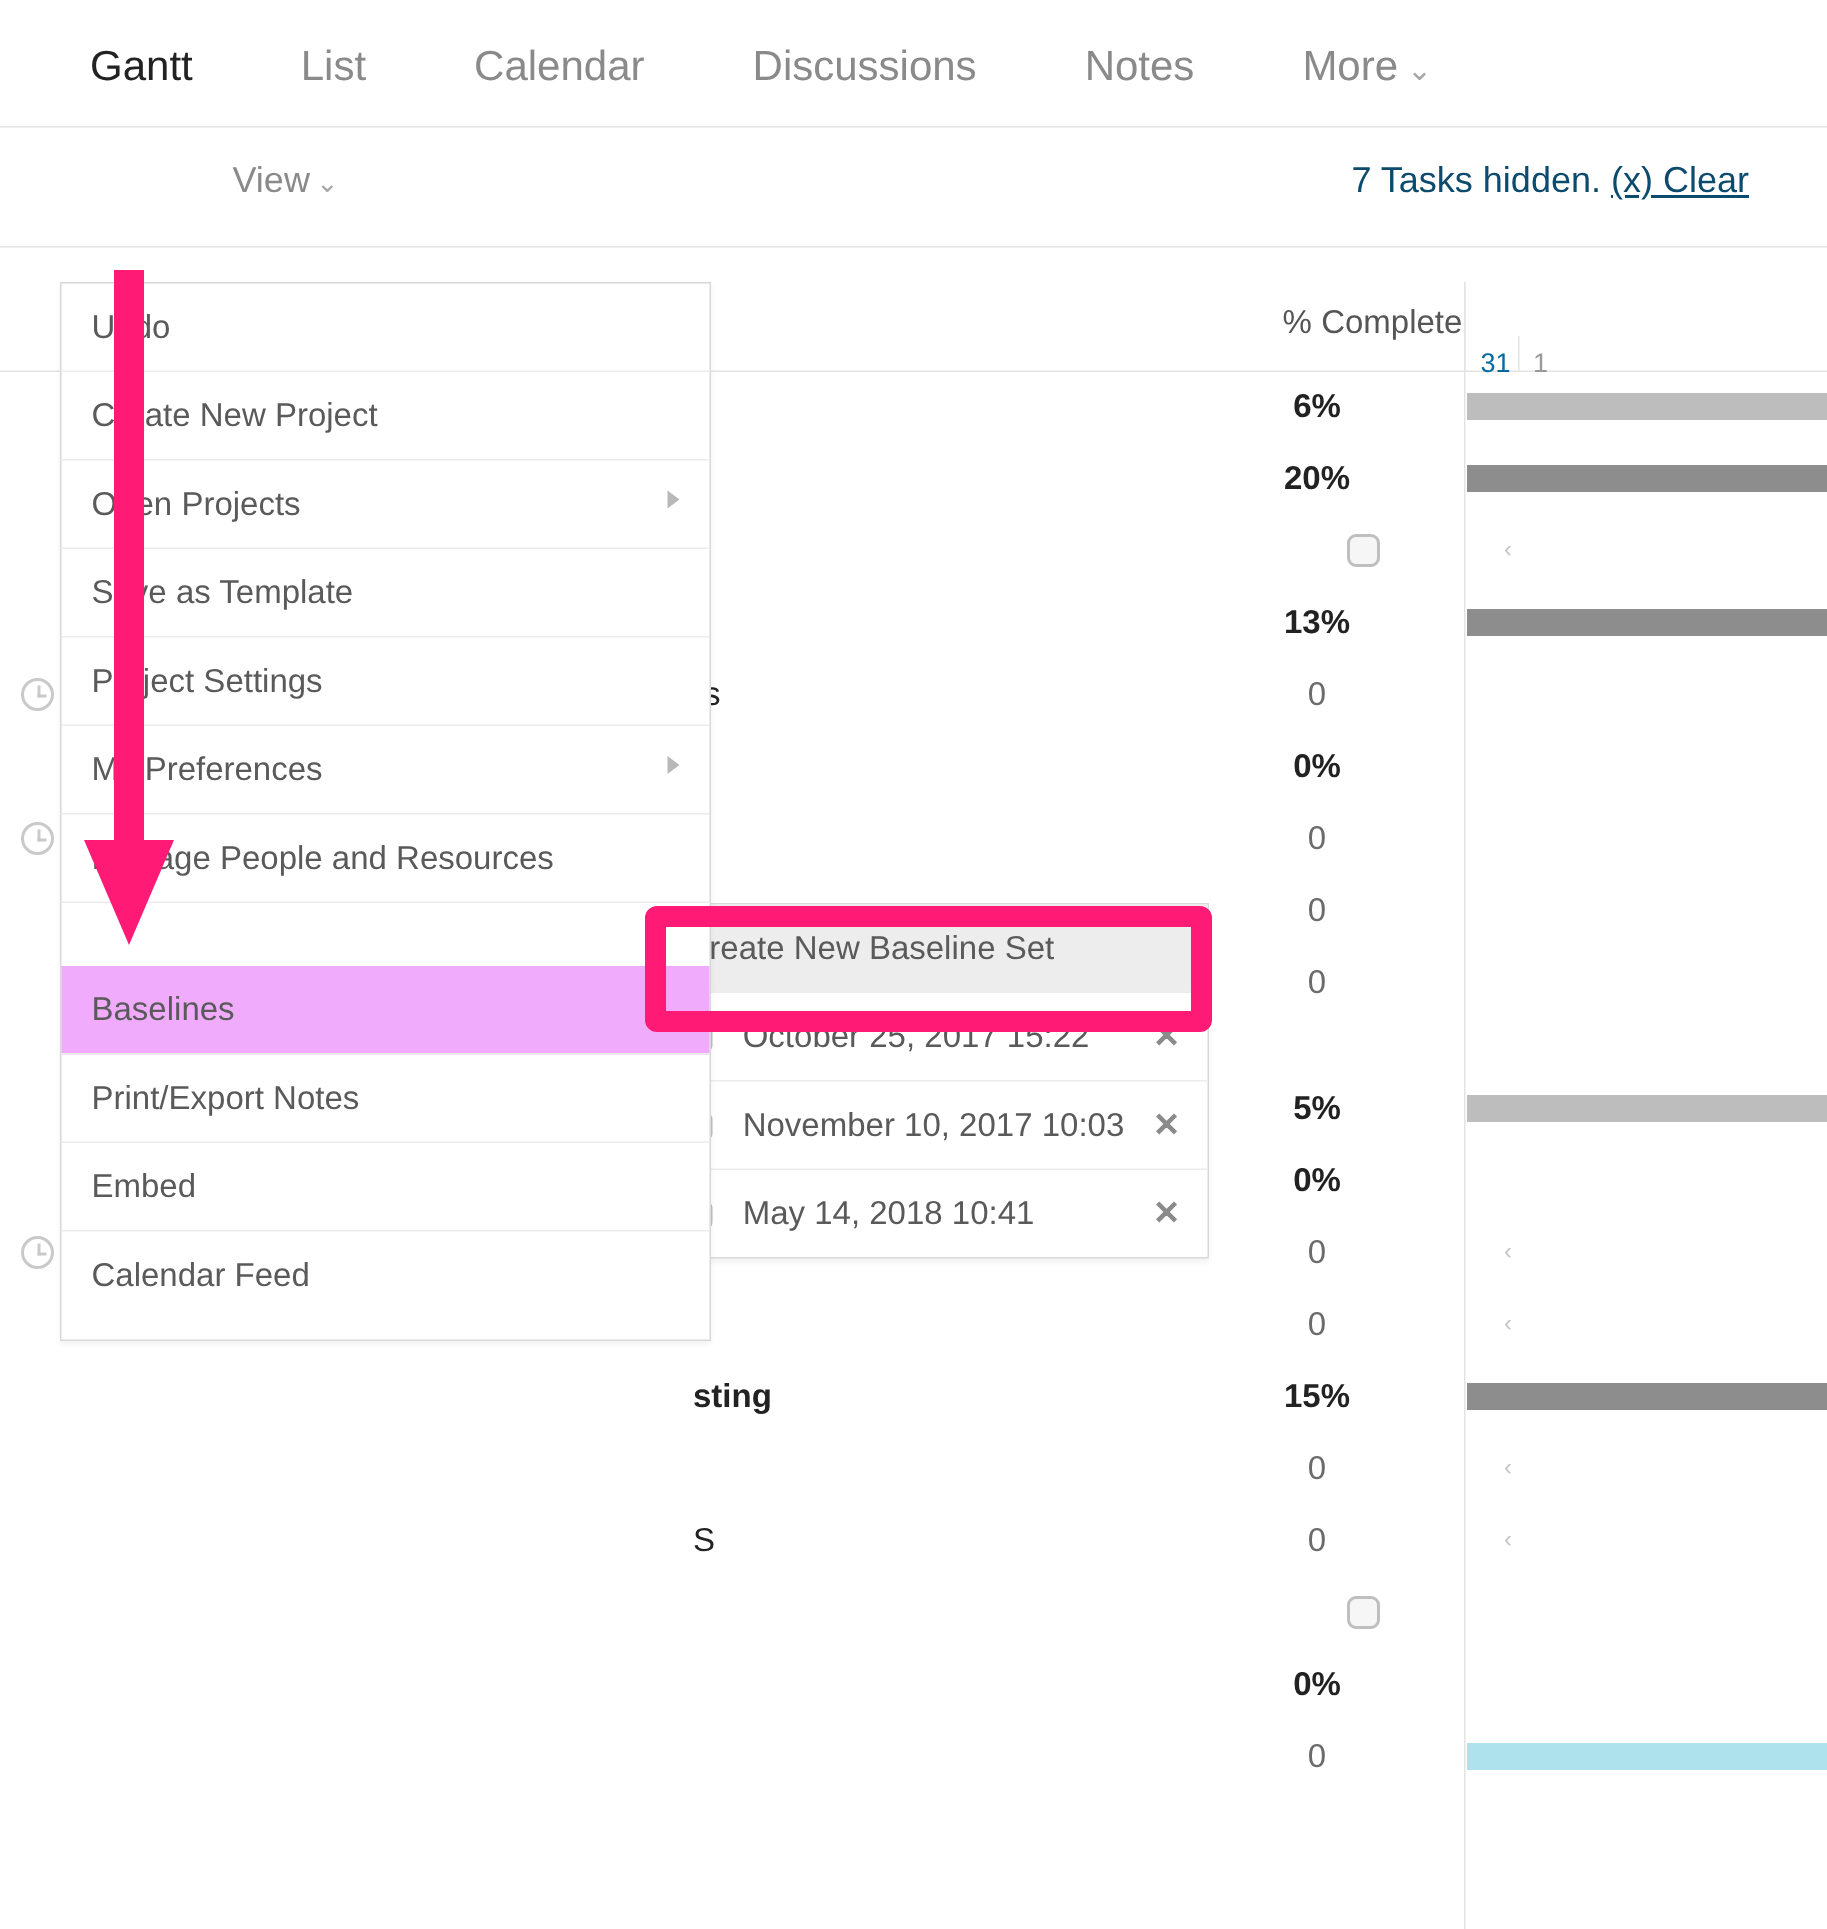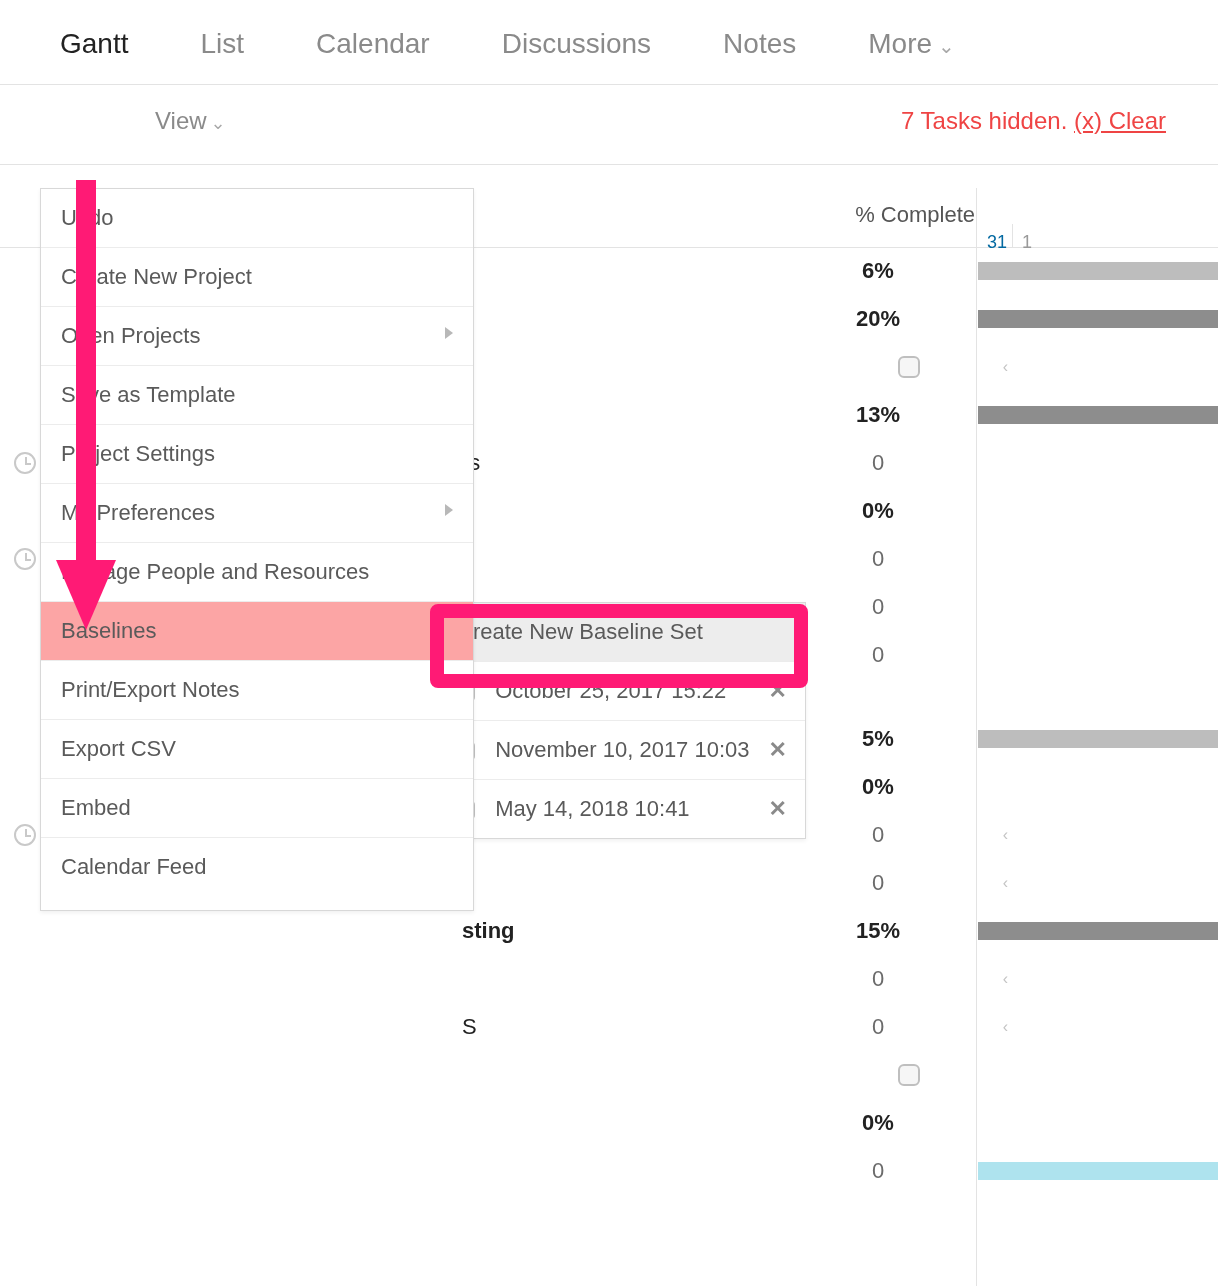--- a/index.html
+++ b/index.html
@@ -34,21 +34,21 @@
   .toolbar {
     position: relative;
     height: 80px;
     border-bottom: 1px solid #e3e3e3;
   }
   .toolbar .right-info {
     position: absolute;
     right: 52px;
     top: 22px;
     font-size: 24px;
-    color: #ef4444;
+    color: #0c4a6e;
   }
   .toolbar .right-info .clear-link { text-decoration: underline; cursor: pointer; }
 
   .menu-btn-box {
     position: absolute;
     left: 14px;
     top: -6px;
     border: 14px solid #ff1a75;
     border-radius: 8px;
     padding: 8px 10px 6px 10px;
@@ -71,21 +71,21 @@
     position: absolute;
     top: 188px;
     height: 60px;
     border-bottom: 1px solid #e3e3e3;
     left: 0; right: 0;
   }
   .colhead .pc {
     position: absolute;
     left: 855px;
     width: 120px;
-    text-align: right;
+    text-align: center;
     top: 14px;
     font-size: 22px;
     color: #555;
   }
   .colhead .divider-v {
     position: absolute;
     left: 976px; top: 0; bottom: 0;
     width: 1px; background: #e3e3e3;
   }
   .colhead .d31 {
@@ -192,21 +192,21 @@
   }
   .menu-dd .mi {
     padding: 16px 20px;
     font-size: 22px;
     color: #5a5a5a;
     border-bottom: 1px solid #ececec;
     position: relative;
     cursor: pointer;
   }
   .menu-dd .mi:last-child { border-bottom: none; padding-bottom: 30px; }
-  .menu-dd .mi.sel { background: #fca5a5; }
+  .menu-dd .mi.sel { background: #f0abfc; margin-top: 42px; }
   .menu-dd .mi .sub-ar {
     position: absolute;
     right: 20px; top: 20px;
     width: 0; height: 0;
     border-left: 8px solid #b8b8b8;
     border-top: 6px solid transparent;
     border-bottom: 6px solid transparent;
   }
 
   
@@ -396,21 +396,20 @@
   </div>
   <div class="mi">Save as Template</div>
   <div class="mi">Project Settings</div>
   <div class="mi">
     <span>My Preferences</span>
     <span class="sub-ar"></span>
   </div>
   <div class="mi">Manage People and Resources</div>
   <div class="mi sel">Baselines</div>
   <div class="mi">Print/Export Notes</div>
-  <div class="mi">Export CSV</div>
   <div class="mi">Embed</div>
   <div class="mi">Calendar Feed</div>
 </div>
 
 <div class="submenu">
   <div class="mi sel">Create New Baseline Set</div>
   <div class="mi">
     <span class="cb"></span>
     <span>October 25, 2017 15:22</span>
     <span class="del">✕</span>

